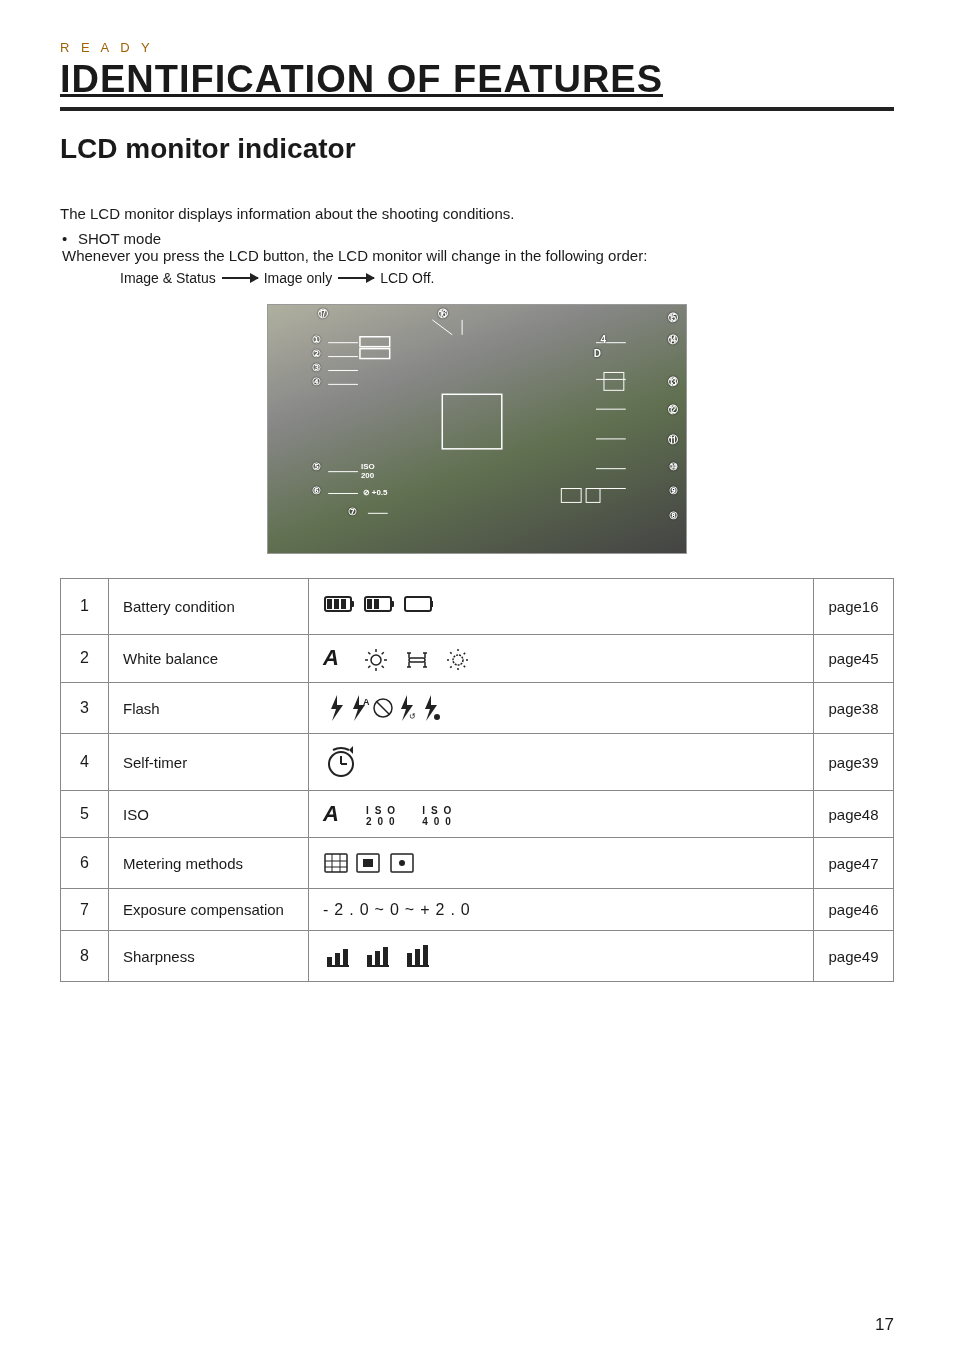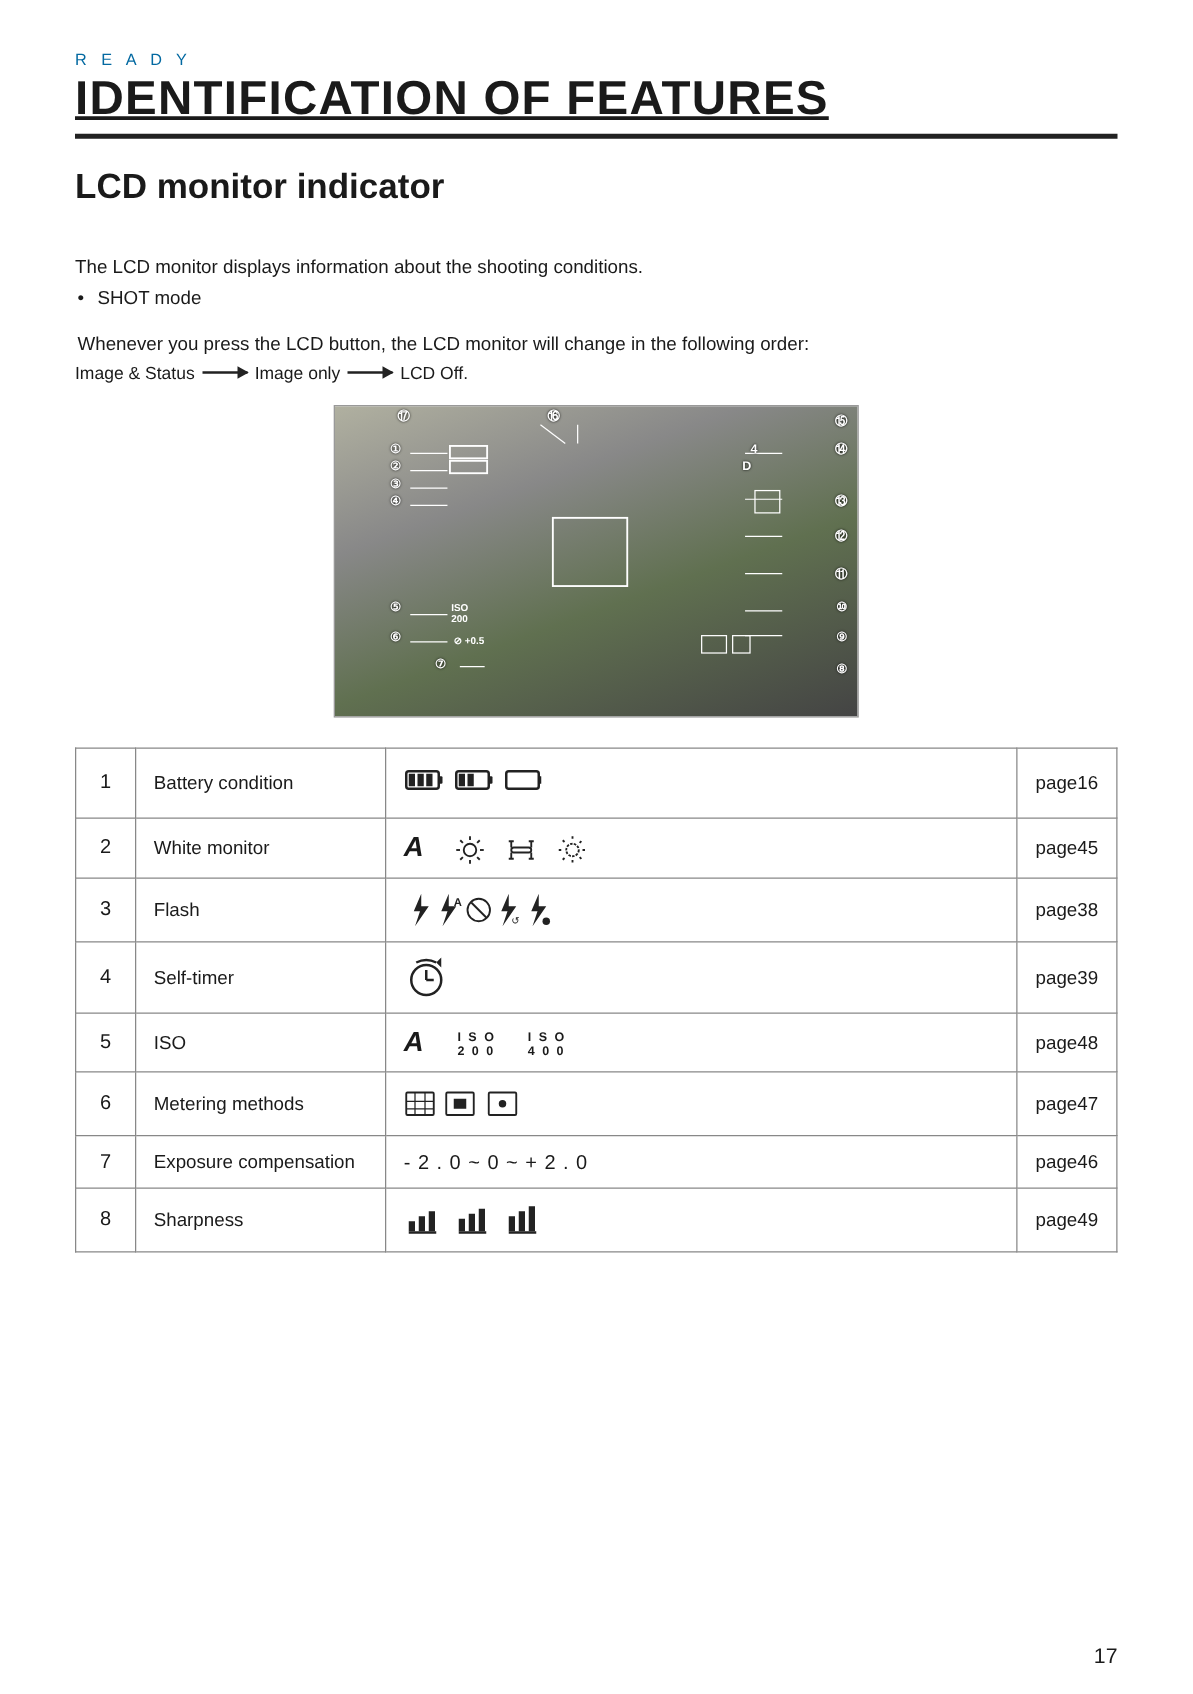--- a/index.html
+++ b/index.html
@@ -8,21 +8,21 @@
       min-height: 1355px;
       background: #fff;
       font-family: Arial, Helvetica, sans-serif;
       color: #1a1a1a;
       padding: 40px 60px 40px 60px;
     }
 
     .ready-label {
       font-size: 13px;
       letter-spacing: 4px;
-      color: #0369a1;
+      color: #a16207;
       margin-bottom: 4px;
       font-weight: normal;
     }
 
     .page-title {
       font-size: 38px;
       font-weight: 900;
       letter-spacing: 1px;
       line-height: 1.1;
       margin-bottom: 6px;
@@ -42,41 +42,42 @@
     }
 
     .intro-text {
       font-size: 15px;
       margin-bottom: 8px;
       margin-top: 40px;
     }
 
     .bullet-item {
       font-size: 15px;
-      margin-bottom: 20px;
+      margin-bottom: 0;
       padding-left: 18px;
       position: relative;
     }
     .bullet-item::before {
       content: "•";
       position: absolute;
       left: 2px;
     }
 
     .sub-text {
       font-size: 15px;
       margin-left: 2px;
       margin-bottom: 4px;
     }
 
     .flow-line {
       display: flex;
       align-items: center;
       gap: 6px;
       font-size: 14px;
+      margin-left: 60px;
       margin-top: 6px;
       margin-bottom: 18px;
     }
 
     .arrow {
       display: inline-block;
       width: 36px;
       height: 2px;
       background: #222;
       position: relative;
@@ -293,21 +294,21 @@
 
           <rect x="82" y="8" width="26" height="14" rx="2" fill="none" stroke="#222" stroke-width="2"></rect>
           <rect x="108" y="12" width="3" height="6" rx="1" fill="#222"></rect>
         </svg>
       </td>
       <td class="col-page">page16</td>
     </tr>
 
     <tr>
       <td class="col-num">2</td>
-      <td class="col-name">White monitor</td>
+      <td class="col-name">White balance</td>
       <td class="col-icons">
         <span style="font-size:22px;font-weight:bold;font-style:italic;margin-right:8px;">A</span>
         
         <svg width="24" height="24" viewBox="0 0 24 24" style="display:inline-block;vertical-align:middle;margin-right:6px;">
           <circle cx="12" cy="12" r="5" fill="none" stroke="#222" stroke-width="1.5"></circle>
           <line x1="12" y1="1" x2="12" y2="4" stroke="#222" stroke-width="1.5"></line>
           <line x1="12" y1="20" x2="12" y2="23" stroke="#222" stroke-width="1.5"></line>
           <line x1="1" y1="12" x2="4" y2="12" stroke="#222" stroke-width="1.5"></line>
           <line x1="20" y1="12" x2="23" y2="12" stroke="#222" stroke-width="1.5"></line>
           <line x1="4.2" y1="4.2" x2="6.3" y2="6.3" stroke="#222" stroke-width="1.5"></line>

